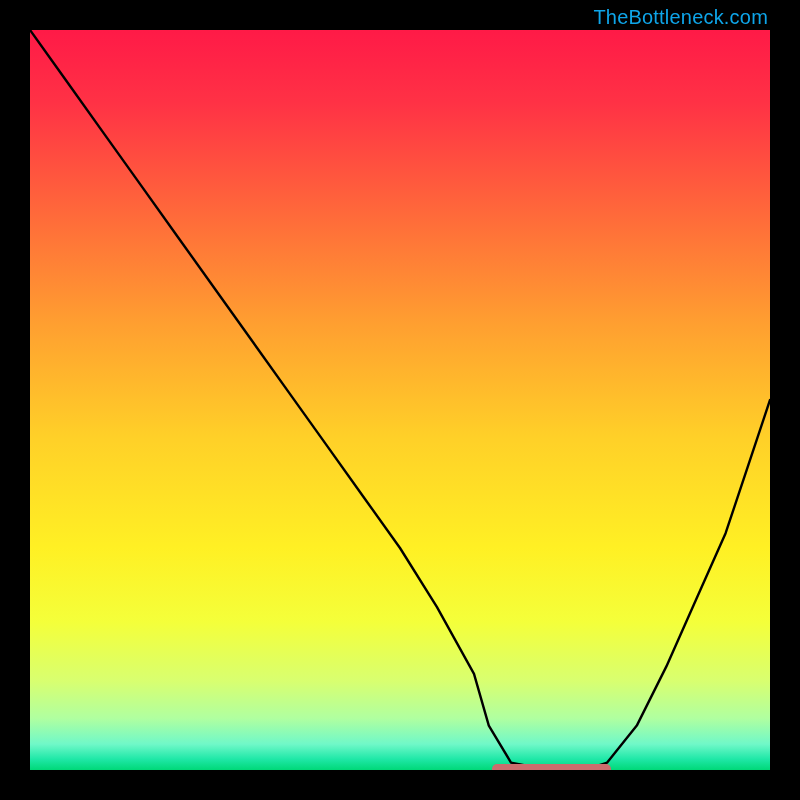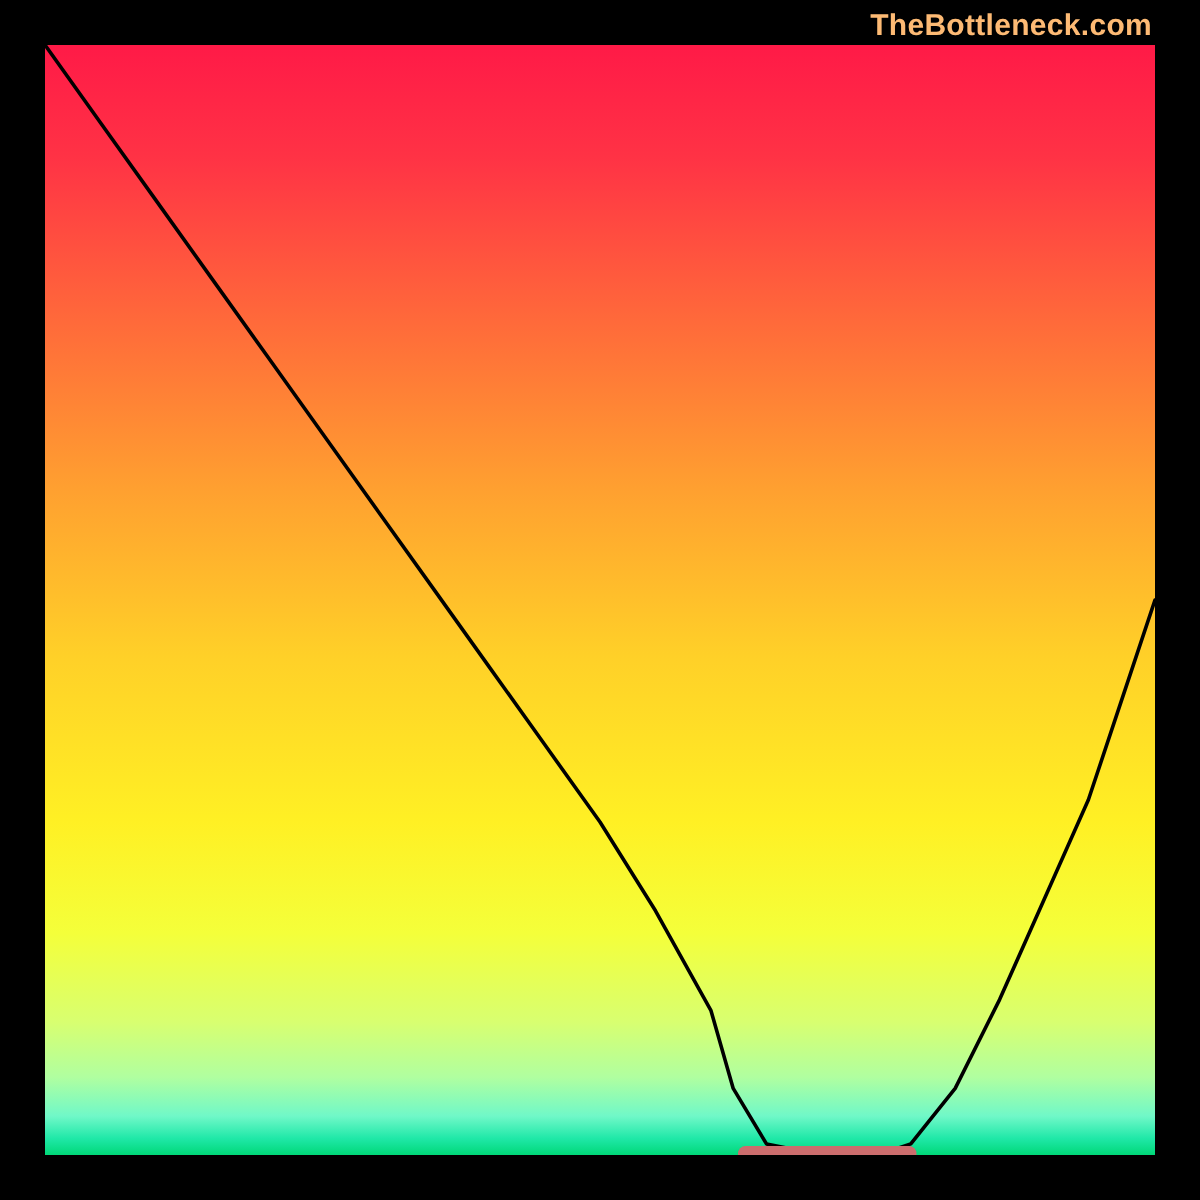--- a/index.html
+++ b/index.html
@@ -29,23 +29,23 @@
     position: absolute;
     left: 0;
     top: 0;
     width: 100%;
     height: 100%;
   }
   .watermark {
     position: absolute;
     top: 6px;
     right: 32px;
-    color: #fdba74;
+    color: #0ea5e9;
     font-size: 20px;
-    font-weight: 700;
+    font-weight: 400;
     letter-spacing: 0.2px;
   }
   svg.curve {
     position: absolute;
     left: 0;
     top: 0;
     width: 100%;
     height: 100%;
   }
   .flat-marker {

